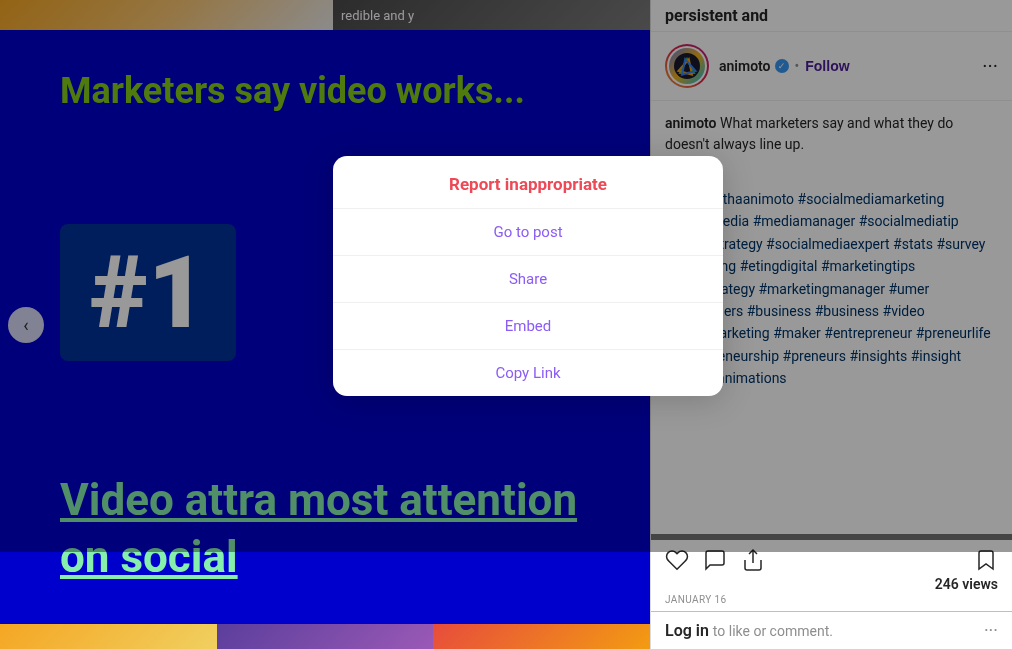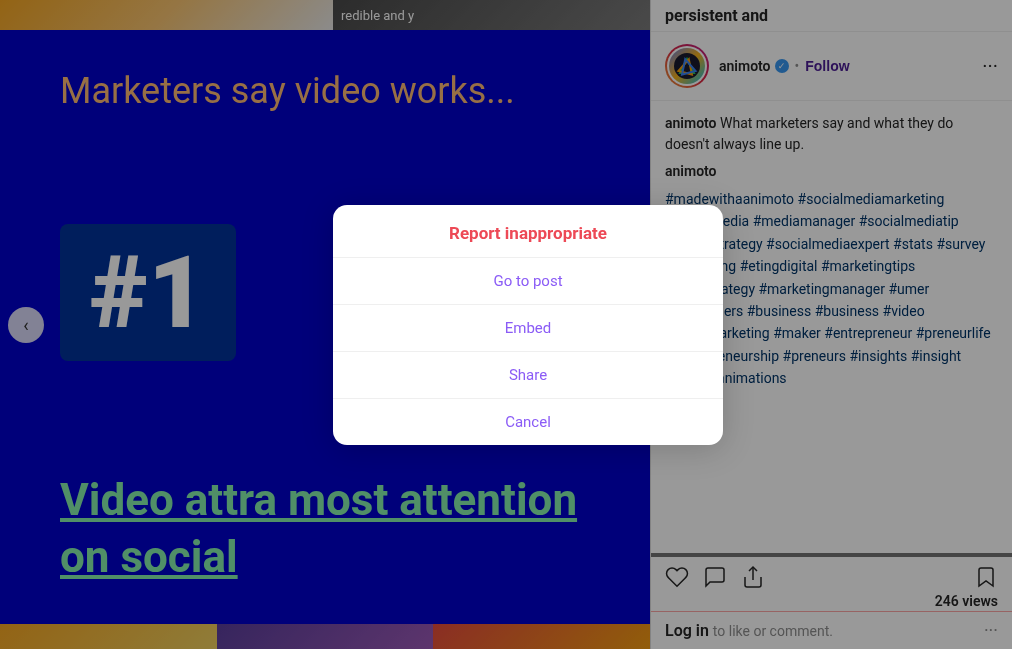--- a/index.html
+++ b/index.html
@@ -66,23 +66,23 @@
       left: 0;
       width: 650px;
       height: 596px;
       background: #0000cc;
       display: flex;
       flex-direction: column;
       justify-content: space-between;
       padding: 40px 60px;
     }
     .main-image-text-top {
-      color: #fdba74;
+      color: #84cc16;
       font-size: 36px;
-      font-weight: 400;
+      font-weight: 700;
       line-height: 1.2;
     }
     .hash-number {
       display: flex;
       align-items: center;
       margin: 20px 0;
     }
     .hash-box {
       background: #003399;
       color: white;
@@ -215,21 +215,21 @@
       cursor: pointer;
       font-size: 20px;
       color: #262626;
     }
 
     
     .caption-area {
       padding: 12px 14px;
       flex: 1;
       overflow-y: auto;
-      border-bottom: 4px solid #737373;
+      border-bottom: 6px solid #737373;
     }
     .caption-text {
       font-size: 14px;
       color: #262626;
       line-height: 1.5;
     }
     .caption-username {
       font-weight: 600;
     }
     .hashtag-section {
@@ -291,21 +291,21 @@
       color: #8e8e8e;
       font-size: 18px;
       cursor: pointer;
     }
 
     
     .overlay-backdrop {
       position: absolute;
       top: 0; left: 0;
       width: 1012px;
-      height: 649px;
+      height: 552px;
       background: rgba(0,0,0,0.4);
       z-index: 10;
       display: flex;
       align-items: center;
       justify-content: center;
       padding-left: 44px;
     }
 
     
     .modal {
@@ -429,33 +429,34 @@
         </svg>
       </div>
       <div class="action-icon bookmark">
         <svg width="24" height="24" viewBox="0 0 24 24" fill="none" stroke="#262626" stroke-width="1.5">
           <path d="M19 21l-7-5-7 5V5a2 2 0 0 1 2-2h10a2 2 0 0 1 2 2z"></path>
         </svg>
       </div>
     </div>
 
     <div class="views-count">246 views</div>
+    <div class="post-date">JANUARY 16</div>
 
     <div class="login-bar">
       <div>
         <a href="#" class="login-link">Log in</a>
         <span class="login-text"> </span>
         <span class="login-text">to like or comment.</span>
       </div>
       <div class="three-dots">···</div>
     </div>
   </div>
 </div>
 
 <div class="overlay-backdrop">
   <div class="modal">
     <div class="modal-title">Report inappropriate</div>
     <div class="modal-item">Go to post</div>
+    <div class="modal-item">Share</div>
     <div class="modal-item">Embed</div>
-    <div class="modal-item">Share</div>
-    <div class="modal-item">Cancel</div>
+    <div class="modal-item">Copy Link</div>
   </div>
 </div>
 
 </body></html>

